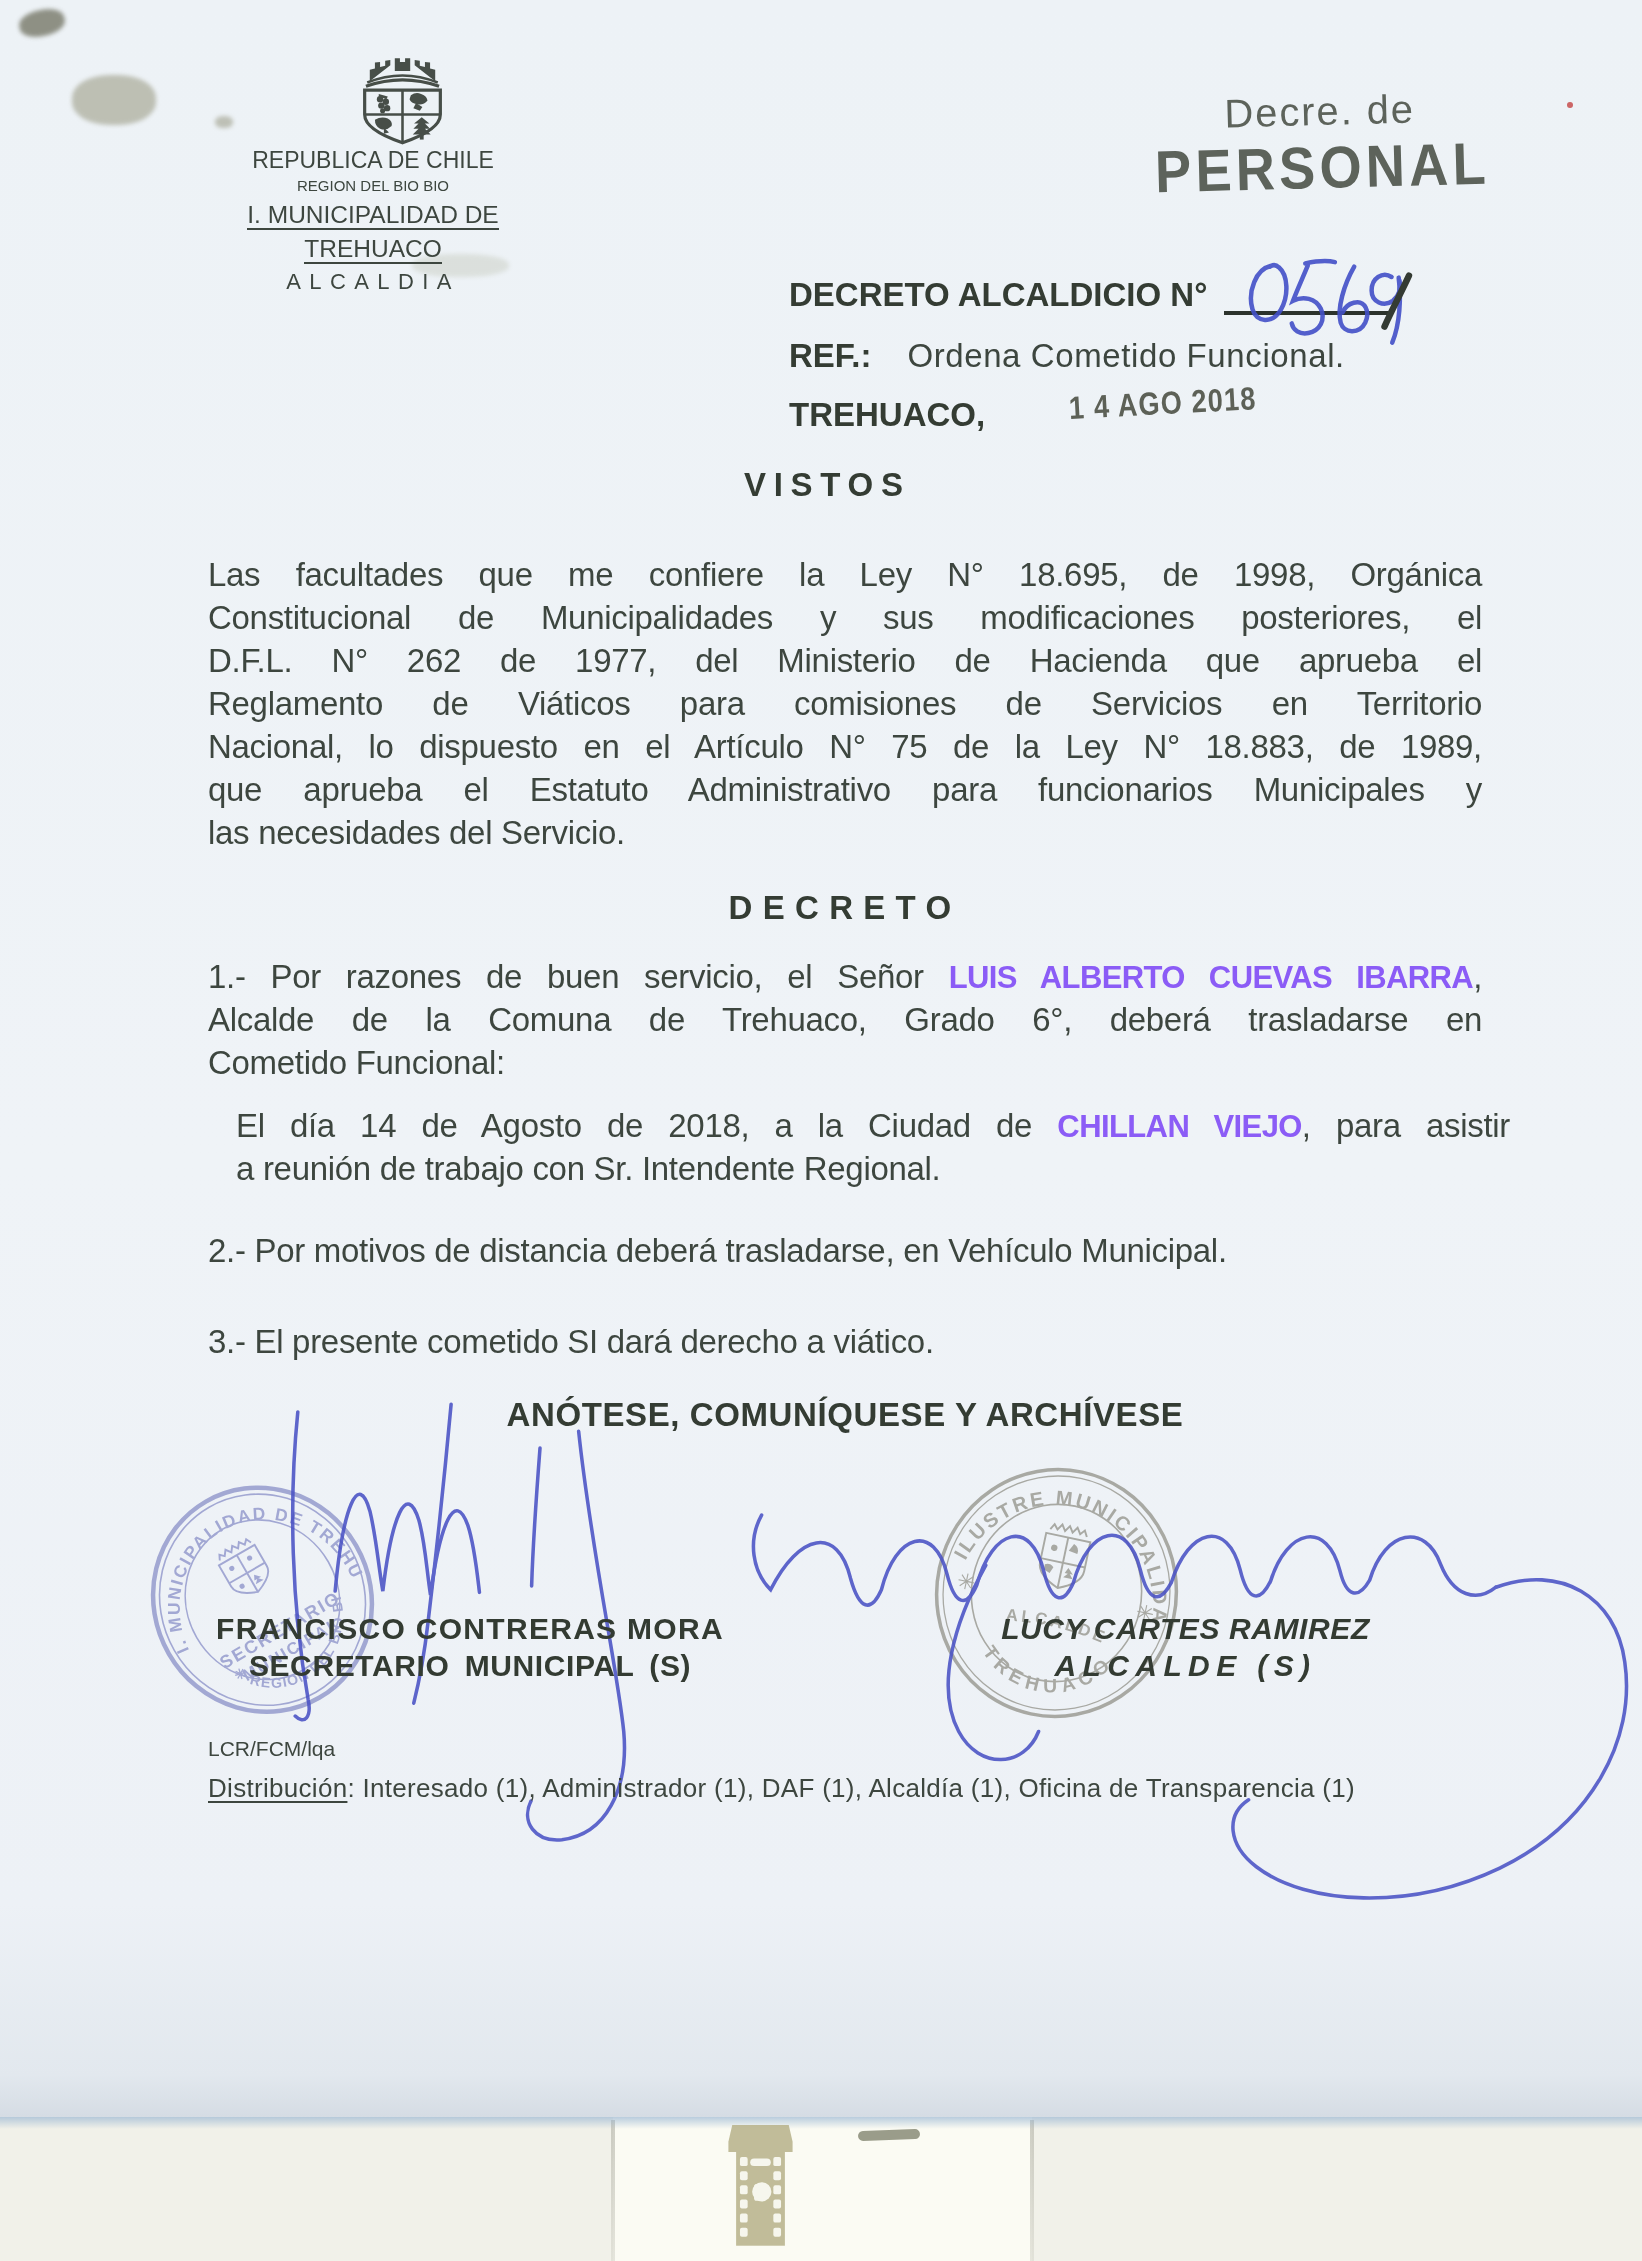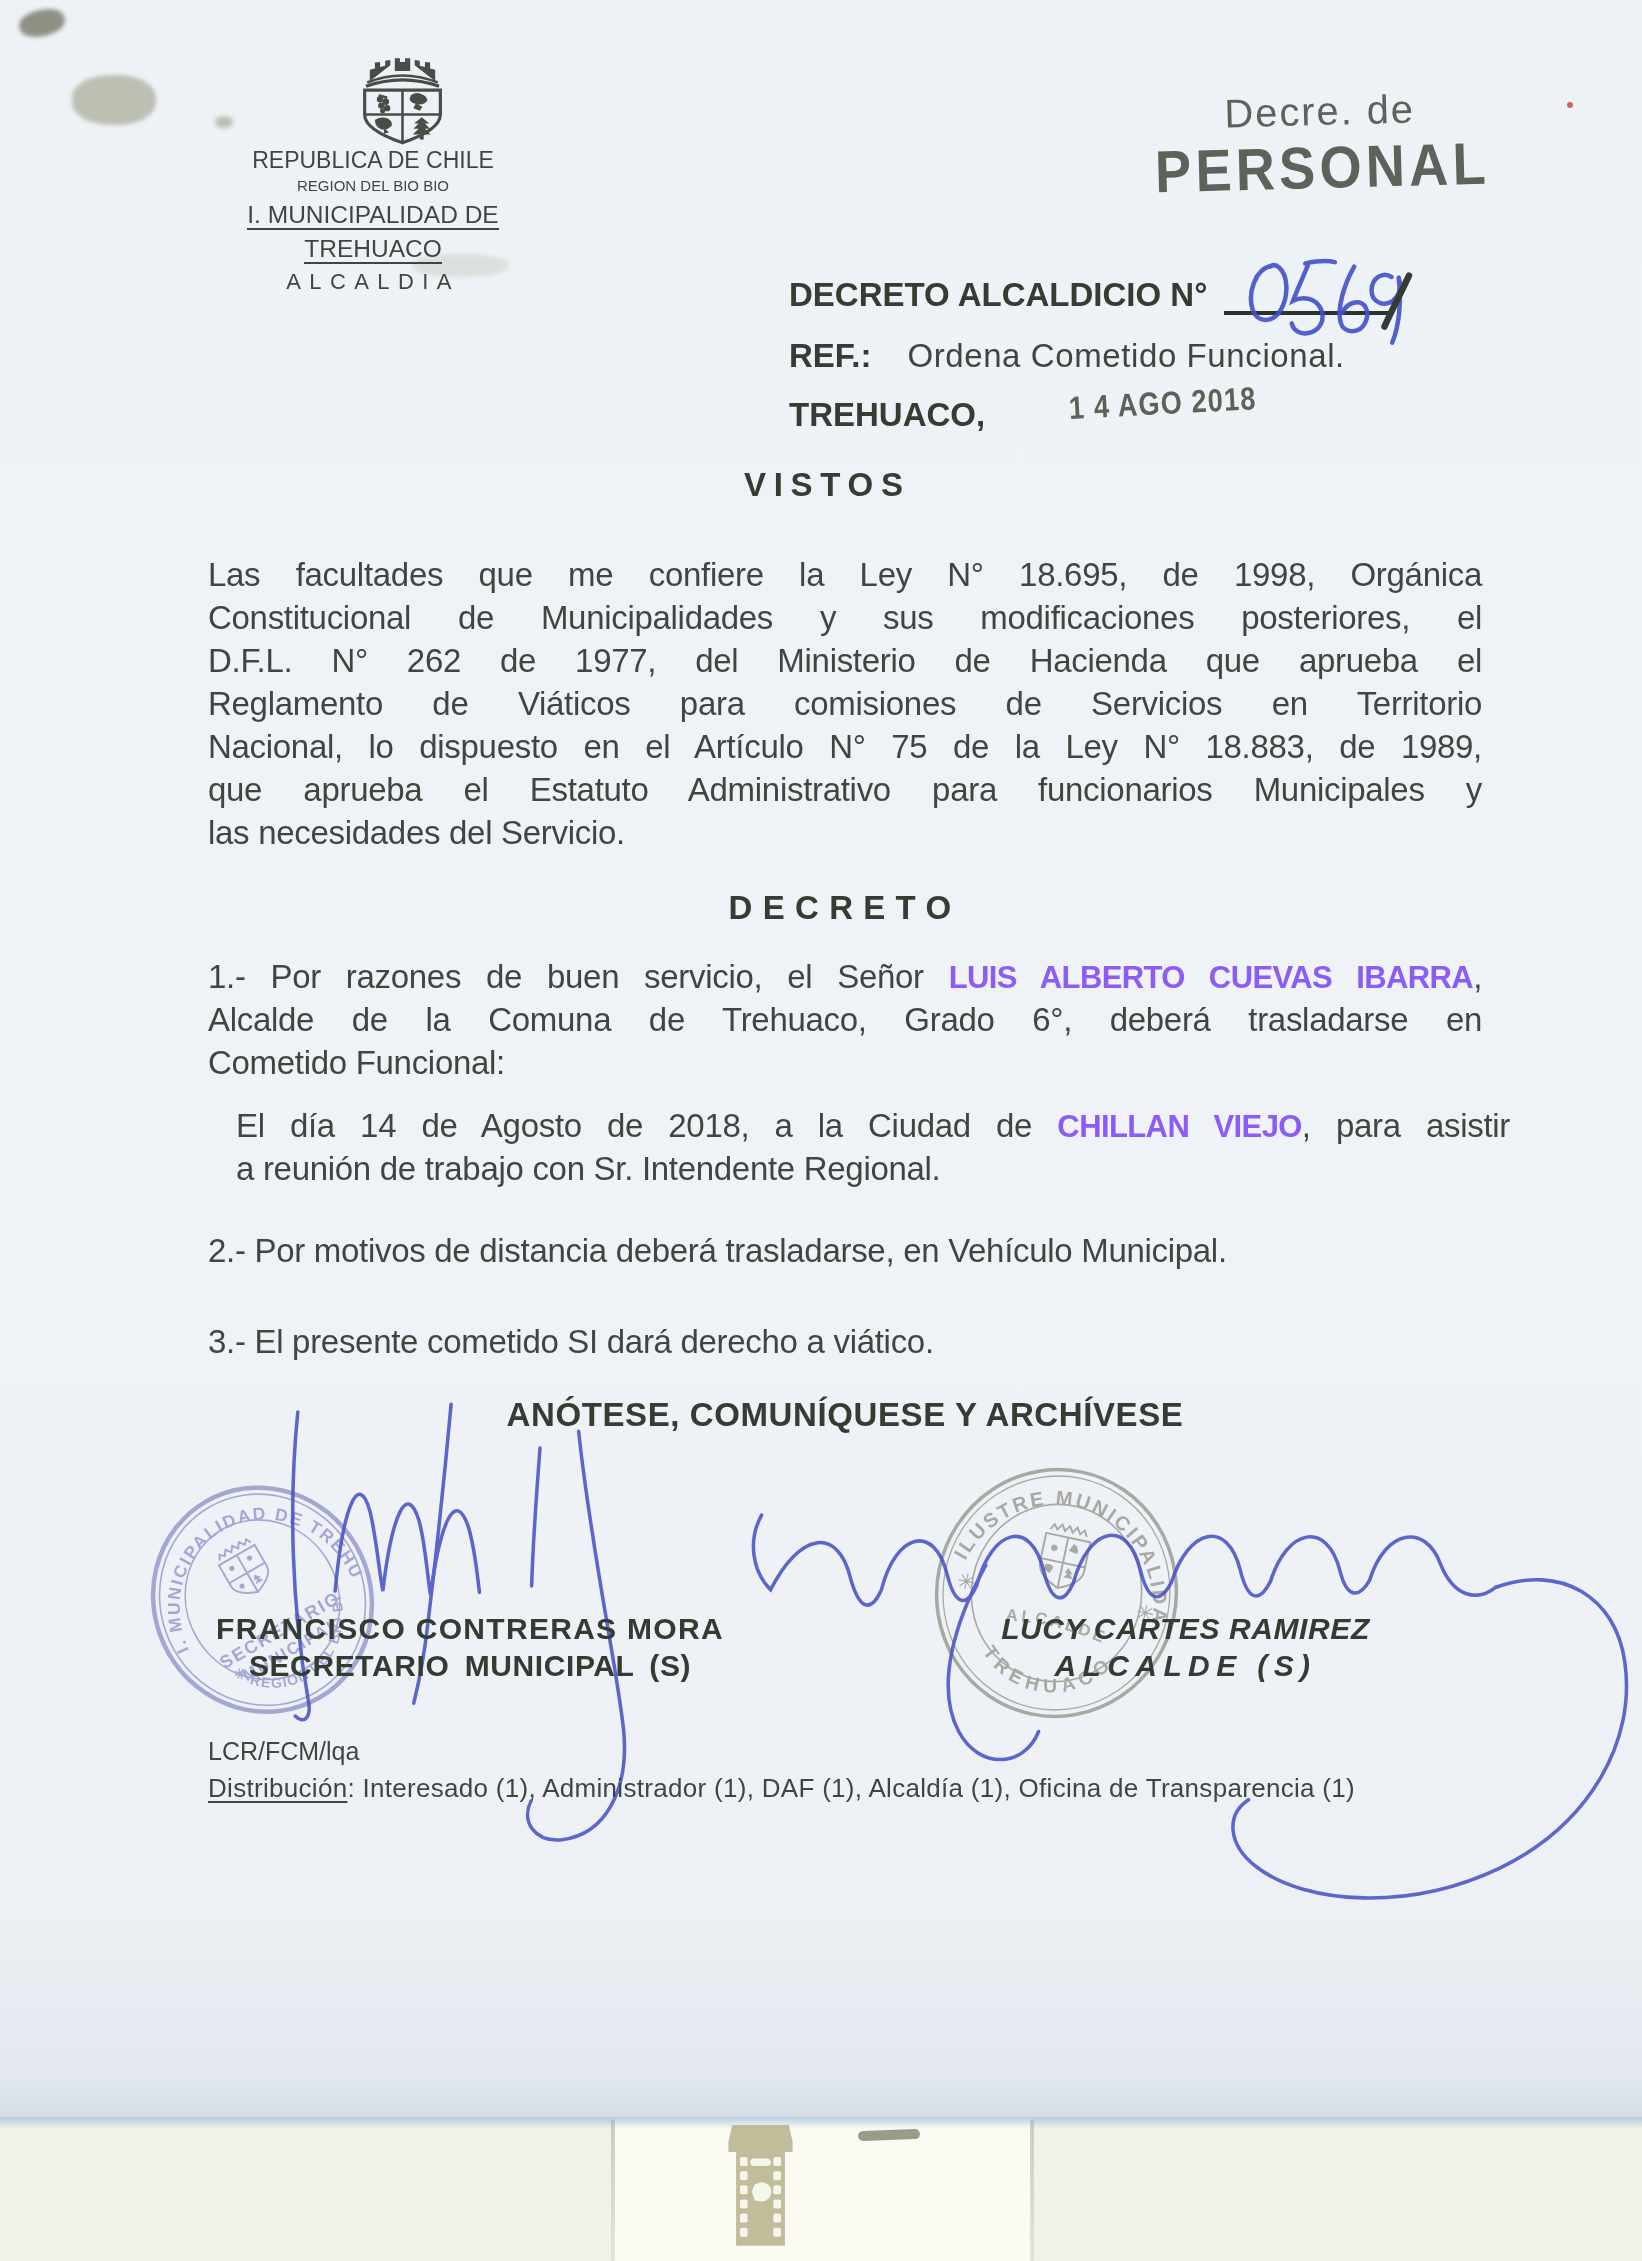--- a/index.html
+++ b/index.html
@@ -216,21 +216,21 @@
 
 <div class="abs center" style="left:193px;top:1610px;width:554px;">
   <div class="b" style="font-size:30px;line-height:37px;letter-spacing:1.3px;">FRANCISCO CONTRERAS MORA</div>
   <div class="b" style="font-size:30px;line-height:37px;letter-spacing:0.6px;word-spacing:6.4px;">SECRETARIO  MUNICIPAL  (S)</div>
 </div>
 <div class="abs center" style="left:992px;top:1610px;width:387px;font-style:italic;">
   <div class="b" style="font-size:30px;line-height:37px;letter-spacing:0.6px;">LUCY CARTES RAMIREZ</div>
   <div class="b" style="font-size:30px;line-height:37px;letter-spacing:6.4px;">ALCALDE (S)</div>
 </div>
 
-<div class="abs txt" style="left:208px;top:1737px;font-size:25px;">LCR/FCM/lqa</div>
+<div class="abs txt" style="left:208px;top:1737px;font-size:21px;">LCR/FCM/lqa</div>
 <div class="abs txt" style="left:208px;top:1773px;font-size:26px;letter-spacing:0.3px;">
   <span style="text-decoration:underline;text-decoration-thickness:1.9px;text-underline-offset:3.9px;">Distribución</span><span>: Interesado (1), Administrador (1), DAF (1), Alcaldía (1), Oficina de Transparencia (1)</span>
 </div>
 
 <svg class="abs" style="left:727px;top:2125px;opacity:.85;" width="67" height="122" viewBox="0 0 104 190">
   <path d="M8,0 H96 L102,26 V42 H2 V26 Z" fill="#b7b28a"></path>
   <rect x="14" y="42" width="76" height="146" fill="#b7b28a"></rect>
   <g fill="#f6f6ec">
     <rect x="20" y="50" width="12" height="14" rx="3"></rect>
       <rect x="20" y="72" width="12" height="14" rx="3"></rect>

